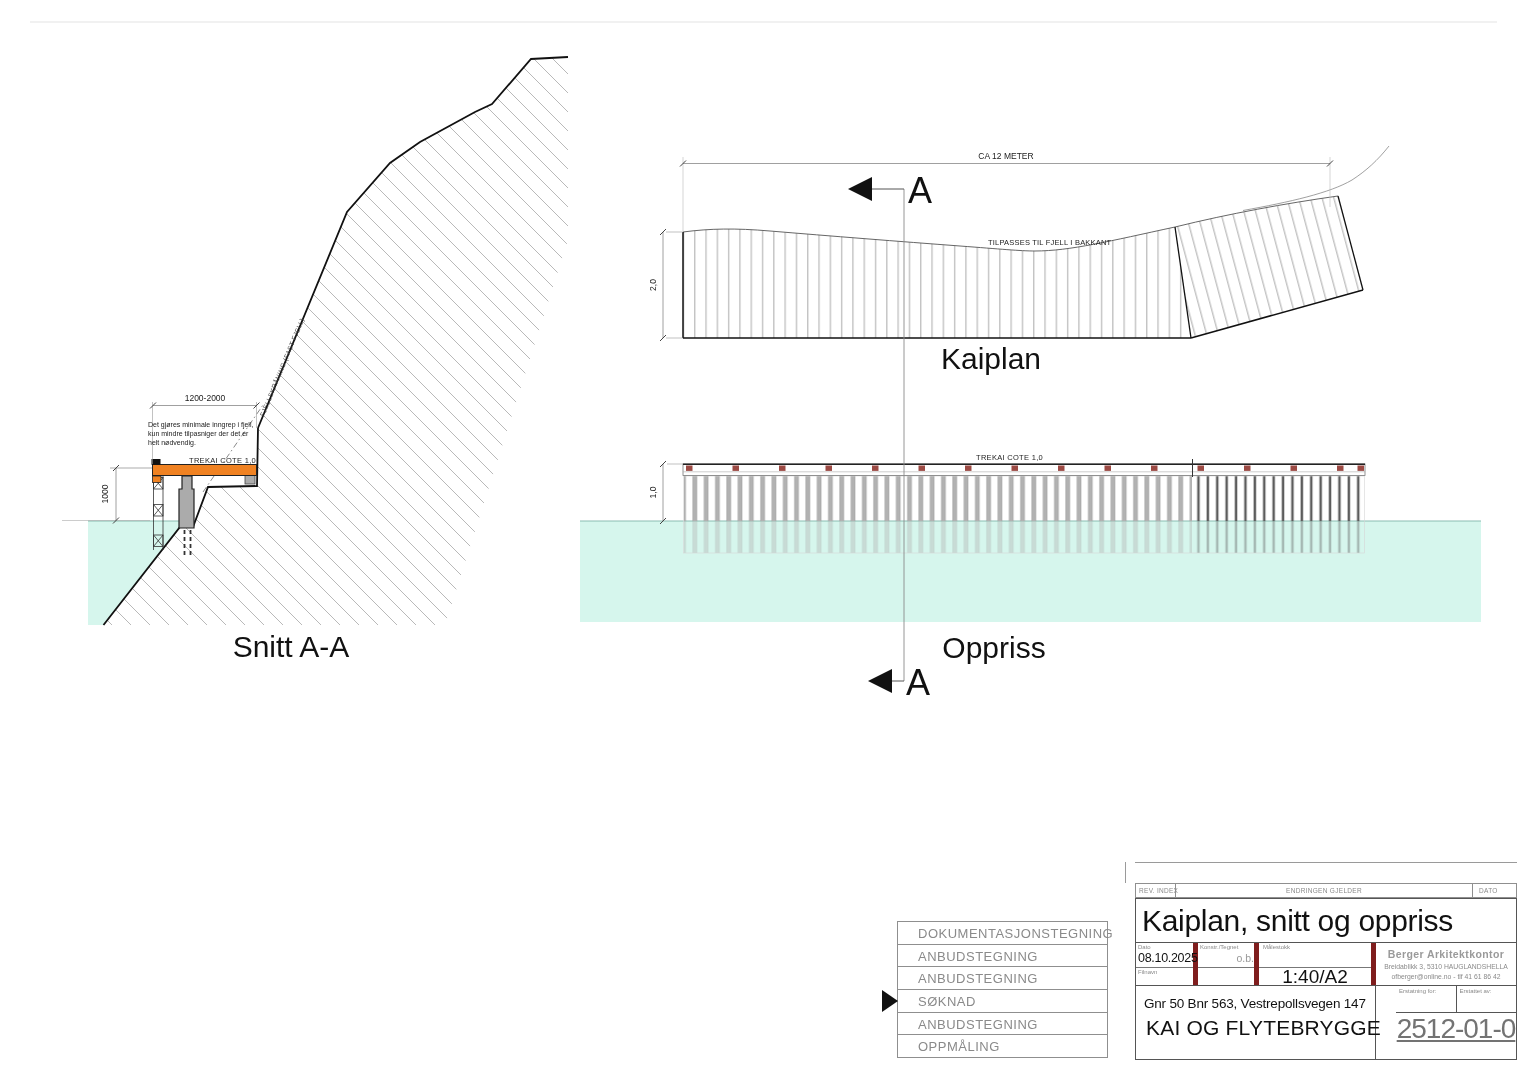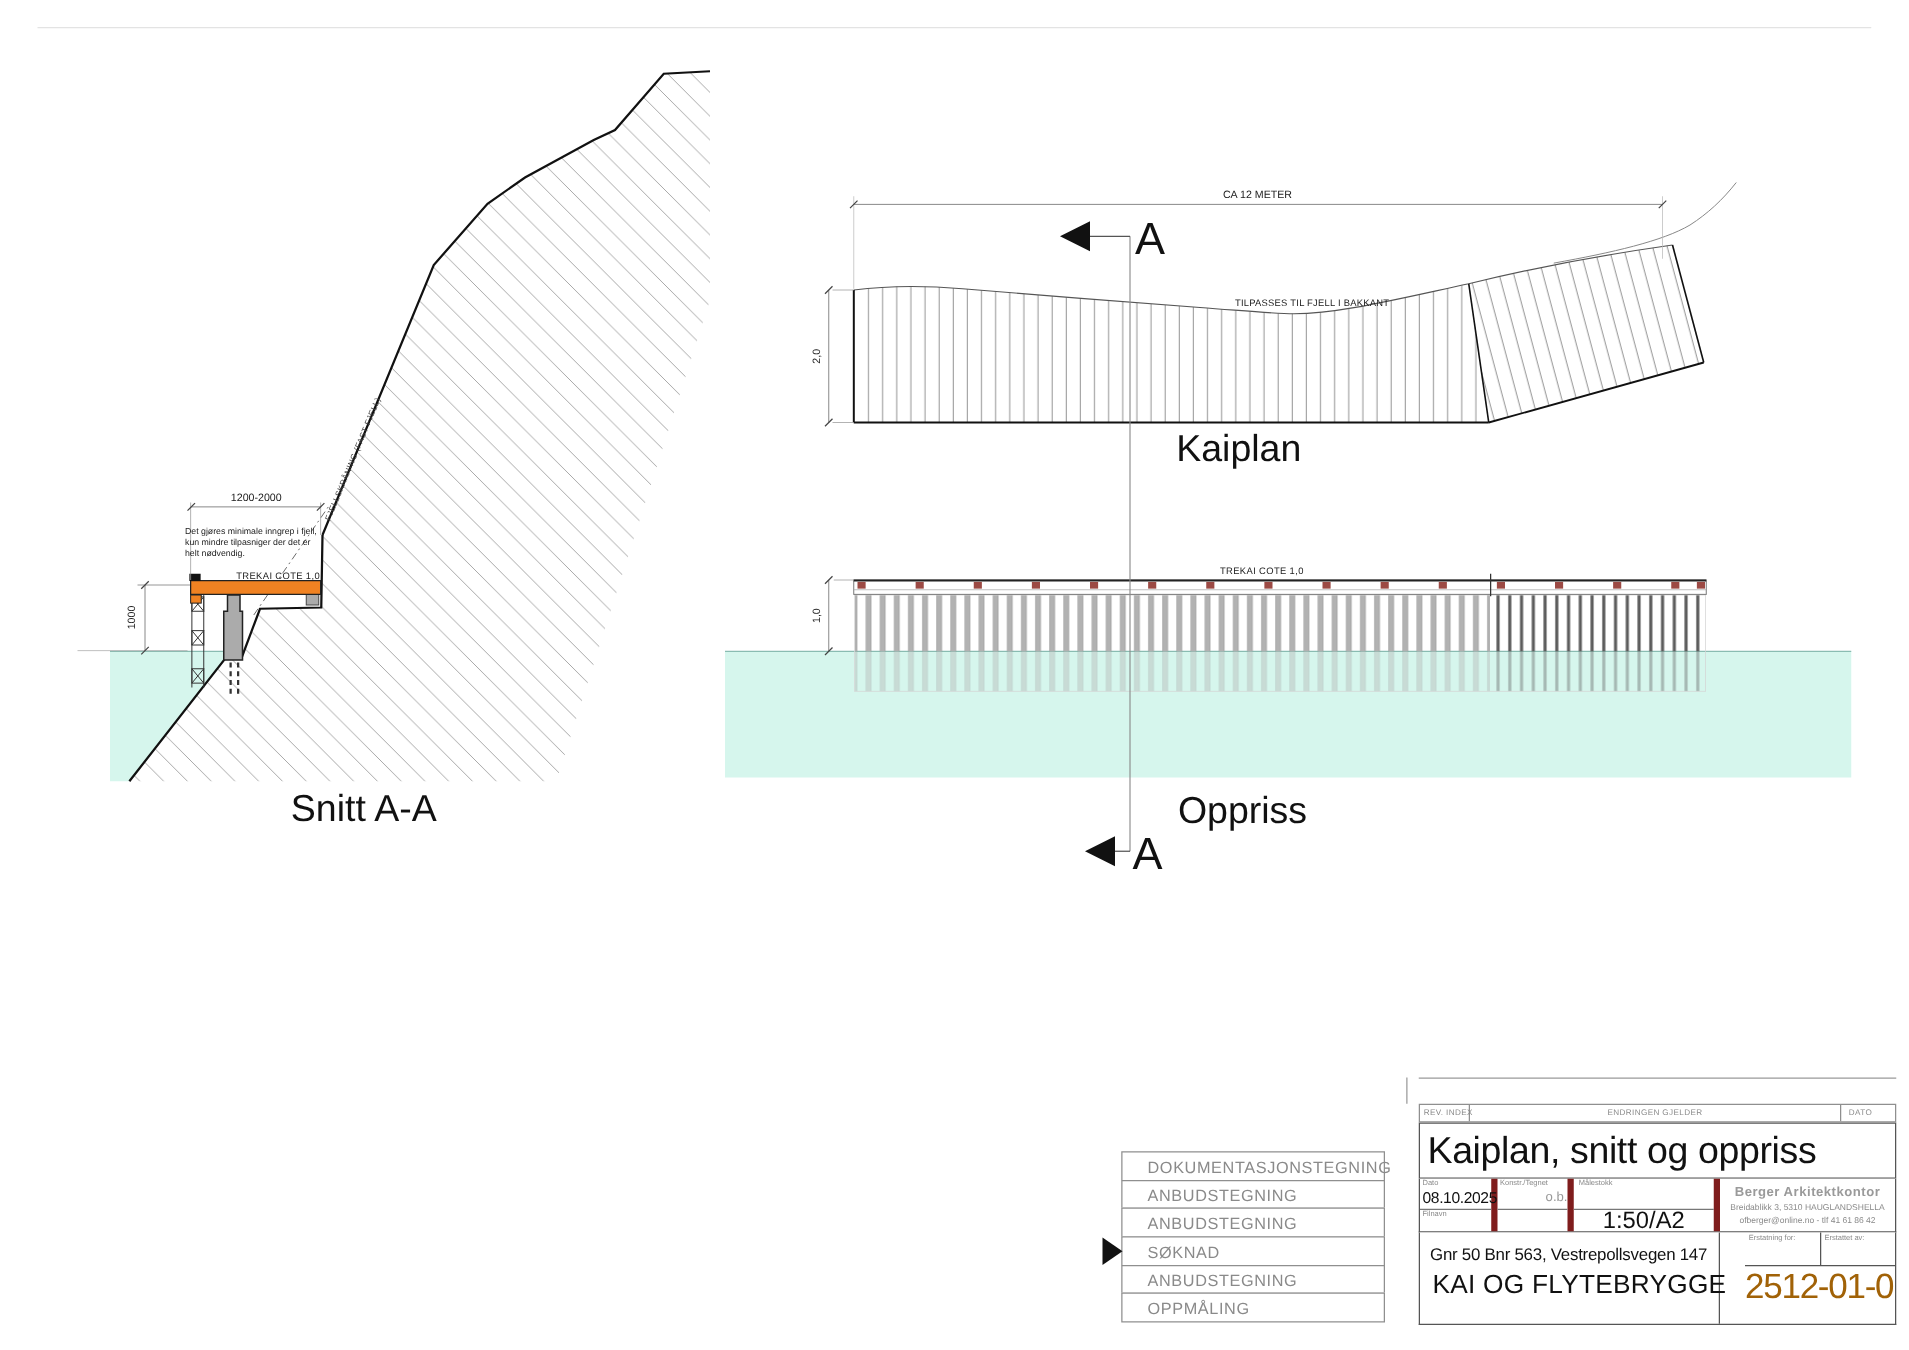--- a/index.html
+++ b/index.html
@@ -37,21 +37,21 @@
   #tb-scale-value{position:absolute;left:0;right:0;top:23px;text-align:center;font-size:19px;color:#111;}
   #tb-firm-name{position:absolute;left:0;right:0;top:5px;text-align:center;font-size:10.5px;letter-spacing:.4px;color:#9a9a9a;white-space:nowrap;font-weight:bold;}
   #tb-firm-address{position:absolute;left:0;right:0;top:20px;text-align:center;font-size:6.8px;color:#8a8a8a;white-space:nowrap;}
   #tb-firm-contact{position:absolute;left:0;right:0;top:30px;text-align:center;font-size:6.8px;color:#8a8a8a;white-space:nowrap;}
   #tb-bottom{top:124px;height:74px;border:1px solid #555;border-top:none;display:grid;grid-template-columns:240px 1fr;gap:20px;}
   #tb-property{position:absolute;left:8px;top:10px;font-size:13.5px;letter-spacing:-.2px;color:#111;white-space:nowrap;}
   #tb-project{position:absolute;left:10px;top:30px;font-size:21px;letter-spacing:.2px;color:#111;white-space:nowrap;}
   #tb-replace-strip{position:absolute;left:0;right:0;top:0;height:26px;border-bottom:1px solid #555;display:flex;}
   .tb-replace-cell{flex:1;position:relative;}
   .tb-replace-cell.bR{border-right:1px solid #555;}
-  #tb-drawing-no{position:absolute;left:0;right:0;top:27px;text-align:left;font-size:28px;letter-spacing:-1px;color:#a16207;white-space:nowrap;}
+  #tb-drawing-no{position:absolute;left:0;right:0;top:27px;text-align:center;font-size:28px;letter-spacing:-1px;color:#737373;white-space:nowrap;text-decoration:underline;}
   svg text{font-family:"Liberation Sans", sans-serif;}
 </style>
 </head>
 <body>
 
 <div id="sheet">
 
 <svg id="drawing-svg" width="1527" height="1080" viewBox="0 0 1527 1080">
   <defs>
     <pattern id="rockHatch" width="19" height="19" patternUnits="userSpaceOnUse">
@@ -279,21 +279,21 @@
       <span class="tb-mini" style="left:2px;top:26px">Filnavn</span>
     </div>
     <div class="tb-cell bR">
       <span class="tb-mini" style="left:2px;top:1px">Konstr./Tegnet</span>
       <span id="tb-drawn-value">o.b.</span>
       <span class="tb-sub-divider"></span>
     </div>
     <div class="tb-cell bR">
       <span class="tb-mini" style="left:4px;top:1px">Målestokk</span>
       <span class="tb-sub-divider"></span>
-      <span id="tb-scale-value">1:50/A2</span>
+      <span id="tb-scale-value">1:40/A2</span>
     </div>
     <div class="tb-cell">
       <span id="tb-firm-name">Berger Arkitektkontor</span>
       <span id="tb-firm-address">Breidablikk 3, 5310 HAUGLANDSHELLA</span>
       <span id="tb-firm-contact">ofberger@online.no - tlf 41 61 86 42</span>
     </div>
   </div>
 
   <div class="tb-row" id="tb-bottom">
     <div class="tb-cell" style="border-right:1px solid #555">

